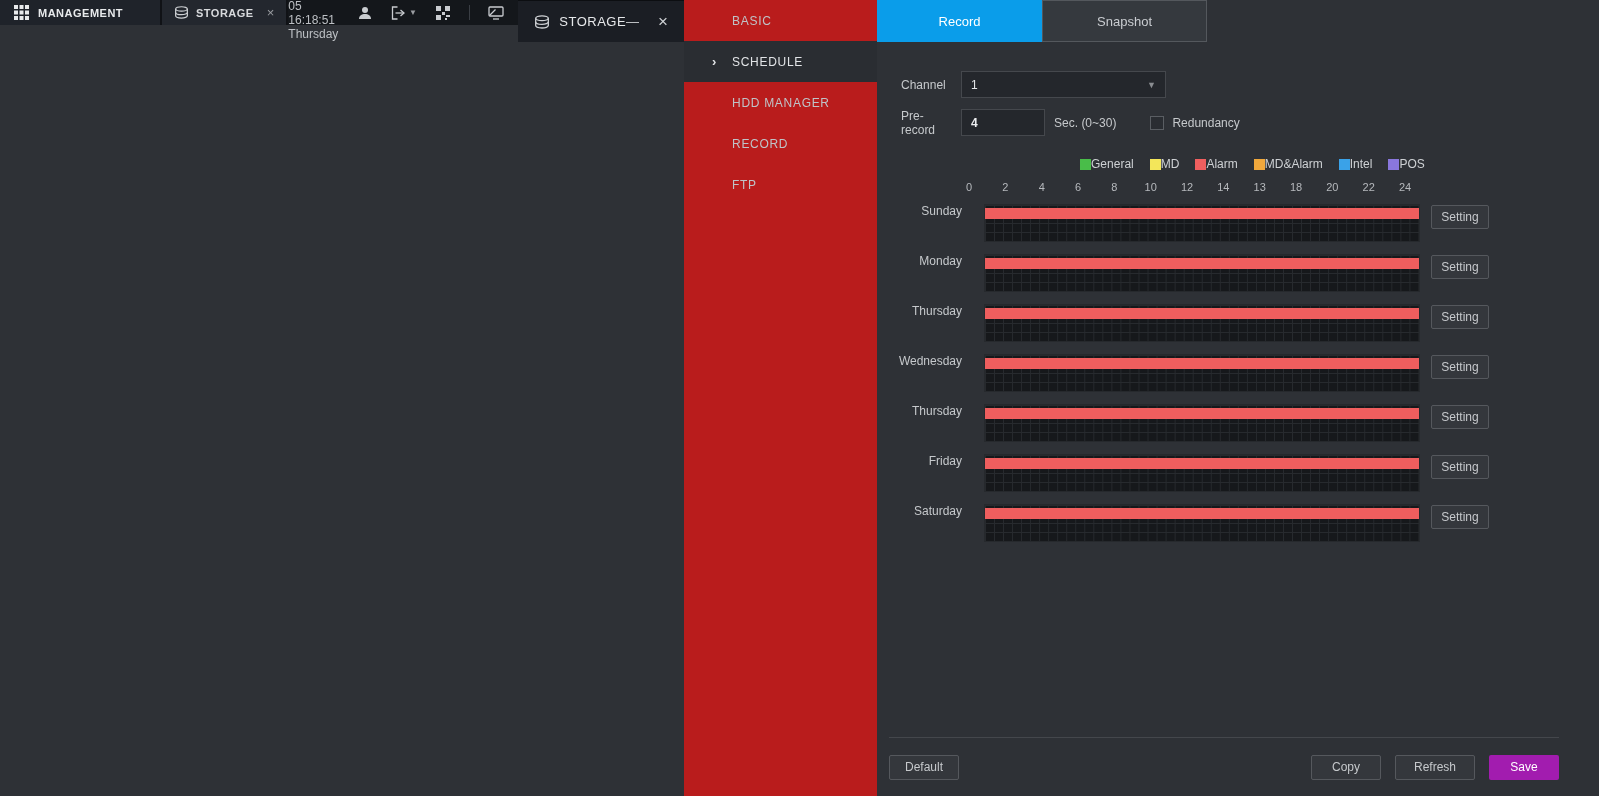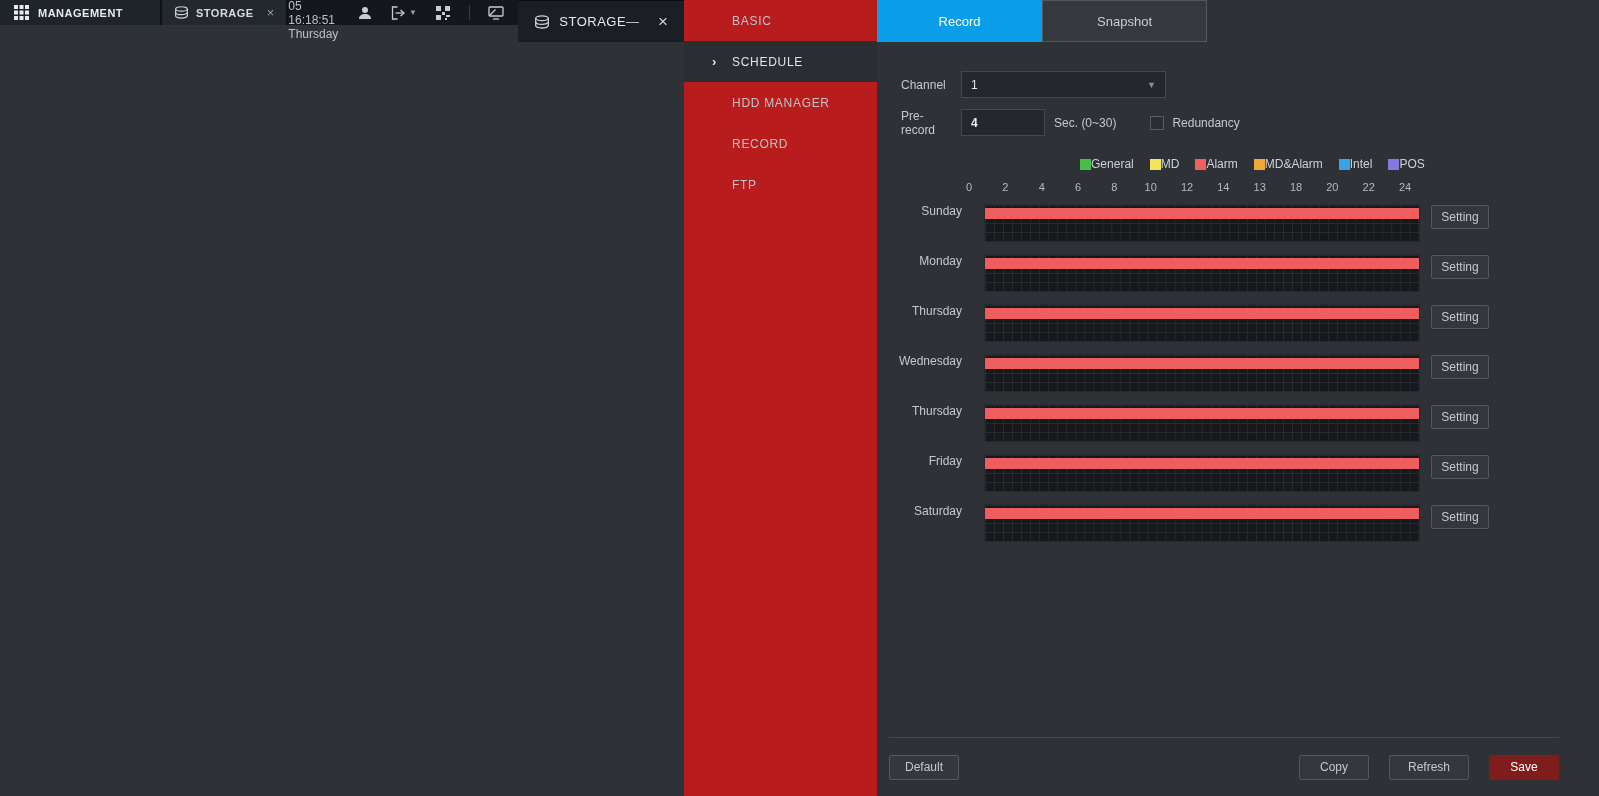--- a/index.html
+++ b/index.html
@@ -84,21 +84,21 @@
     background-image:linear-gradient(to right,#272a2e 1px,transparent 1px),linear-gradient(to bottom,#272a2e 1px,transparent 1px);
     background-size:calc(100% / 48) calc(100% / 4);cursor:crosshair}
   .day-bar{position:absolute;top:3px;height:11px}
   .setting-btn{margin-left:11px;margin-top:1px;width:58px;height:24px;background:#34373c;border:1px solid #55585d;color:#c6c9cc;font-size:12px;font-family:inherit;border-radius:2px;cursor:pointer}
 
   
   .footer{position:absolute;left:12px;right:40px;bottom:0;height:59px;border-top:1px solid #44474c;display:flex;align-items:center;justify-content:space-between}
   .btn{height:25px;min-width:70px;padding:0 14px;background:#34373c;border:1px solid #55585d;color:#c6c9cc;font-size:12px;font-family:inherit;border-radius:2px;cursor:pointer}
   .btn.wide{min-width:80px}
   .btn.primary{border:none;color:#fff;min-width:70px}
-  .footer-right{display:flex;gap:20px}
+  .footer-right{display:flex;gap:14px}
 </style>
 </head>
 <body>
 
 <div class="screen">
 
   <header class="topbar">
     <div class="tb-left">
       <div class="tb-menu">
         <svg width="15" height="15" viewBox="0 0 15 15" fill="#e8eaec">
@@ -314,19 +314,19 @@
           </div>
           <button class="setting-btn">Setting</button>
         </div>
       </div>
 
       <div class="footer">
         <button class="btn">Default</button>
         <div class="footer-right">
           <button class="btn">Copy</button>
           <button class="btn wide">Refresh</button>
-          <button class="btn primary" style="background: #7f1d1d;">Save</button>
+          <button class="btn primary" style="background: #a21caf;">Save</button>
         </div>
       </div>
 
     </main>
   </div>
 </div>
 
 </body></html>

